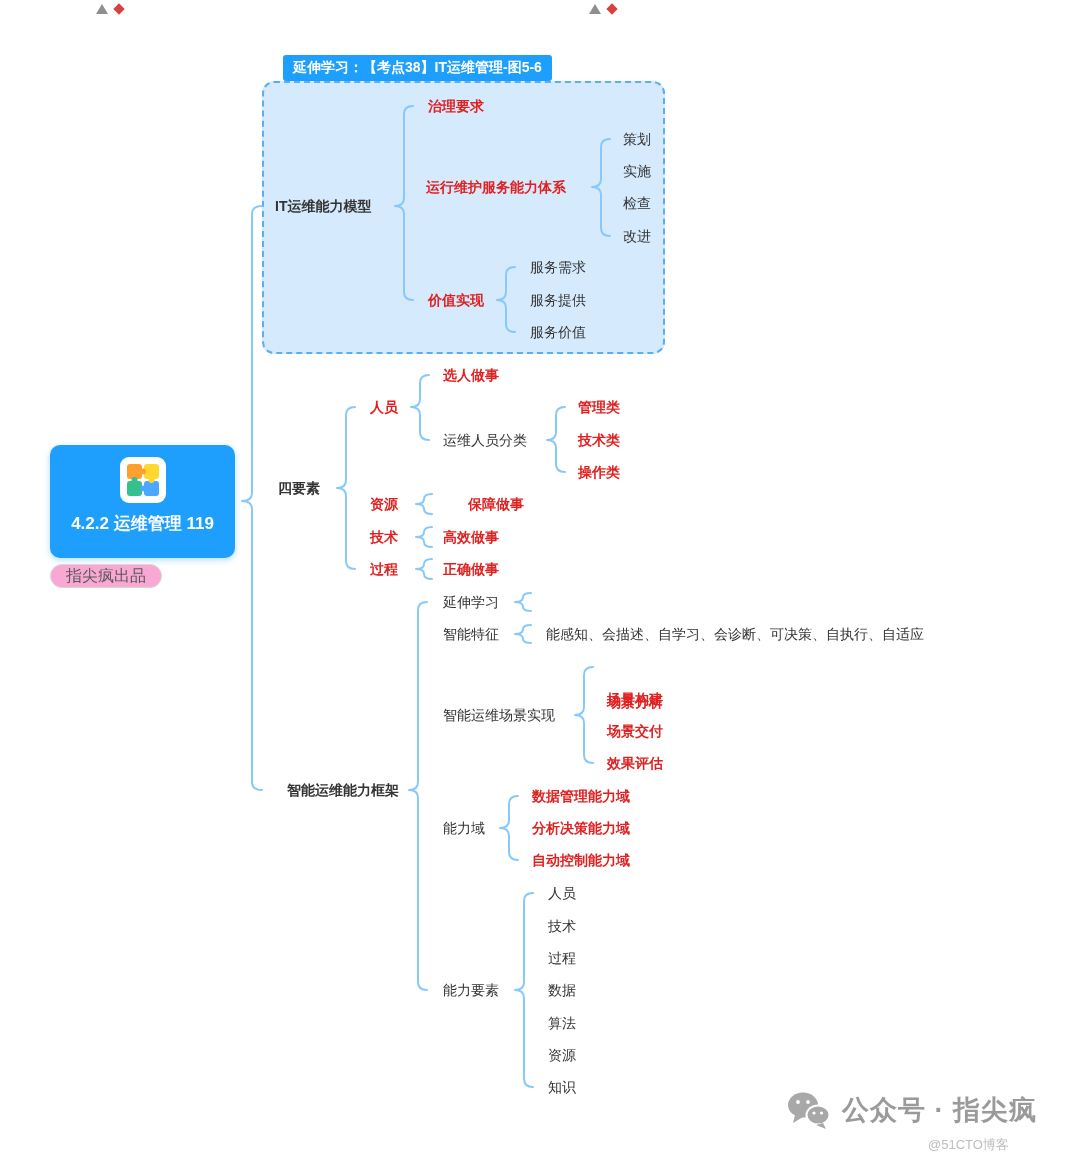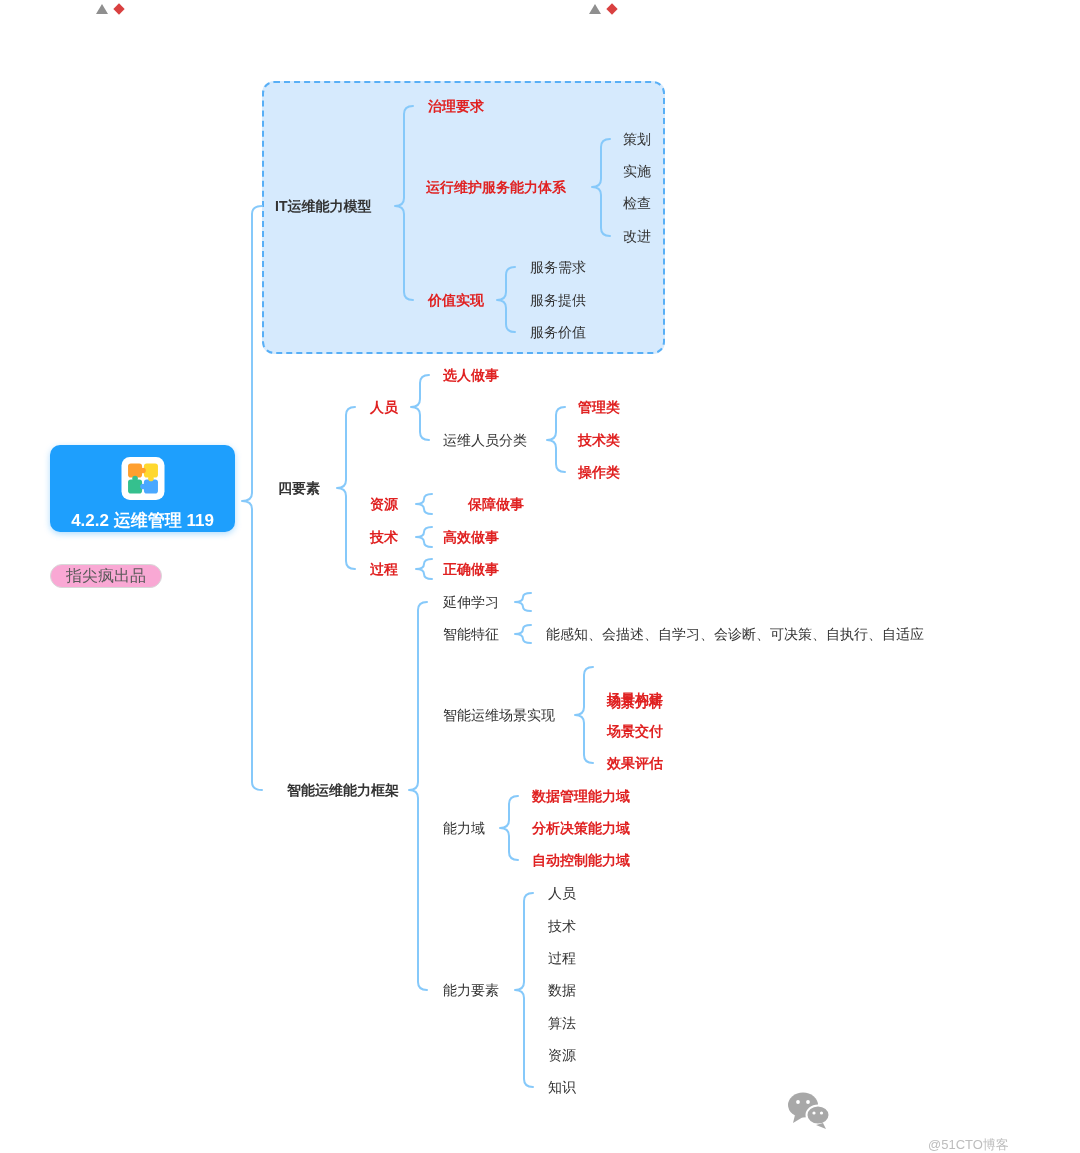--- a/index.html
+++ b/index.html
@@ -27,21 +27,21 @@
   }
   .bluebox{
     position:absolute;left:262px;top:81px;width:403px;height:273px;
     background:var(--box-bg);border:2px dashed var(--box-border);border-radius:12px;
     box-sizing:border-box;z-index:0;
   }
   svg.links{position:absolute;left:0;top:0;z-index:1;}
   .brace{fill:none;stroke:var(--line-blue);stroke-width:2;stroke-linecap:round;stroke-linejoin:round;}
   .txt{z-index:2;}
   .rootnode{
-    position:absolute;left:50px;top:445px;width:185px;height:87px;
+    position:absolute;left:50px;top:445px;width:185px;height:113px;
     background:var(--accent-blue);border-radius:10px;z-index:2;
     display:flex;flex-direction:column;align-items:center;padding-top:12px;box-sizing:border-box;gap:9px;
     box-shadow:0 2px 6px rgba(30,159,253,.35);
   }
   .rootnode .title{color:#fff;font-size:17px;font-weight:700;white-space:nowrap;}
   .pill{
     position:absolute;left:50px;top:564px;height:22px;padding:0 15px;
     background:#f9a8d4;border:1px solid #d8d8d8;border-radius:12px;
     font-size:16px;color:#595959;display:flex;align-items:center;z-index:2;white-space:nowrap;
   }
@@ -84,20 +84,21 @@
     <path class="brace" d="M 432 527 Q 424 527 424 532 Q 424 537 416 537 Q 424 537 424 542 Q 424 547 432 547"></path>
     <path class="brace" d="M 432 559 Q 424 559 424 564 Q 424 569 416 569 Q 424 569 424 574 Q 424 579 432 579"></path>
     <path class="brace" d="M 427 602 Q 418 602 418 610 L 418 782 Q 418 790 409 790 Q 418 790 418 798 L 418 982 Q 418 990 427 990"></path>
     <path class="brace" d="M 531 593 Q 523 593 523 597 Q 523 602 515 602 Q 523 602 523 607 Q 523 611 531 611"></path>
     <path class="brace" d="M 531 625 Q 523 625 523 629 Q 523 634 515 634 Q 523 634 523 639 Q 523 643 531 643"></path>
     <path class="brace" d="M 593 667 Q 584 667 584 675 L 584 707 Q 584 715 575 715 Q 584 715 584 723 L 584 755 Q 584 763 593 763"></path>
     <path class="brace" d="M 518 796 Q 509 796 509 804 L 509 820 Q 509 828 500 828 Q 509 828 509 836 L 509 852 Q 509 860 518 860"></path>
     <path class="brace" d="M 533 893 Q 524 893 524 901 L 524 982 Q 524 990 515 990 Q 524 990 524 998 L 524 1079 Q 524 1087 533 1087"></path>
   </svg>
 
+  <div class="badge">延伸学习：【考点38】IT运维管理-图5-6</div>
 
   <div class="rootnode">
     <svg width="46" height="46" viewBox="0 0 46 46">
       <rect x="0" y="0" width="46" height="46" rx="9" fill="#ffffff"></rect>
       <rect x="7" y="7" width="15" height="15" rx="3" fill="#FF9F2E"></rect>
       <rect x="24" y="7" width="15" height="15" rx="3" fill="#FFD82E"></rect>
       <rect x="7" y="24" width="15" height="15" rx="3" fill="#35C08E"></rect>
       <rect x="24" y="24" width="15" height="15" rx="3" fill="#4AA8FF"></rect>
       <circle cx="23" cy="14.5" r="3" fill="#FF9F2E"></circle>
       <circle cx="14.5" cy="23" r="3" fill="#35C08E"></circle>
@@ -160,16 +161,17 @@
     <svg width="46" height="40" viewBox="0 0 46 40">
       <ellipse cx="17" cy="15" rx="15" ry="12.5" fill="#a8a8a8"></ellipse>
       <polygon points="9,25 7,33 17,27" fill="#a8a8a8"></polygon>
       <circle cx="12" cy="12" r="1.9" fill="#ffffff"></circle>
       <circle cx="22" cy="12" r="1.9" fill="#ffffff"></circle>
       <ellipse cx="32" cy="25" rx="11.5" ry="9.5" fill="#a8a8a8" stroke="#ffffff" stroke-width="2"></ellipse>
       <polygon points="37,33 40,39 30,35" fill="#a8a8a8"></polygon>
       <circle cx="28" cy="23" r="1.6" fill="#ffffff"></circle>
       <circle cx="35.5" cy="23" r="1.6" fill="#ffffff"></circle>
     </svg>
+    <span class="wm-text">公众号 · 指尖疯</span>
   </div>
   <div class="wm-sub">@51CTO博客</div>
 
 </div>
 
 </body></html>

